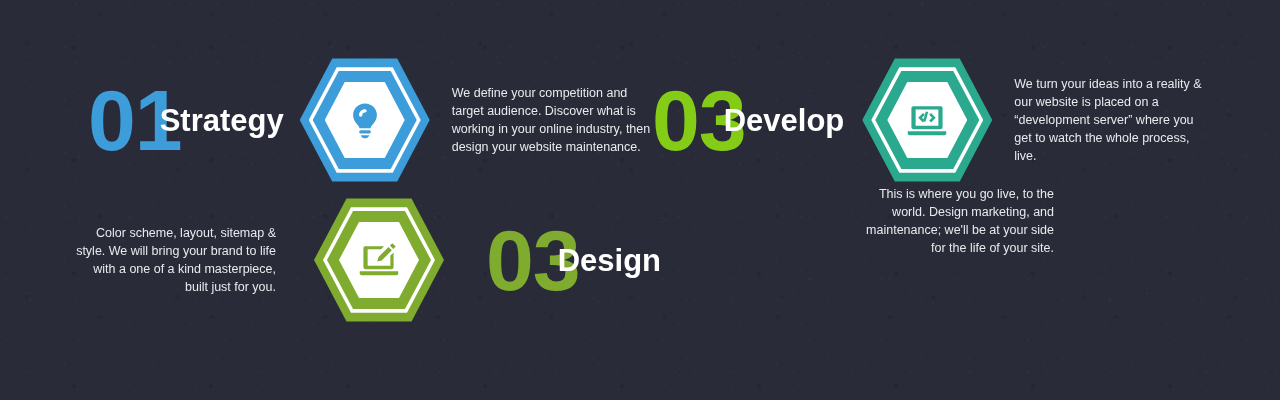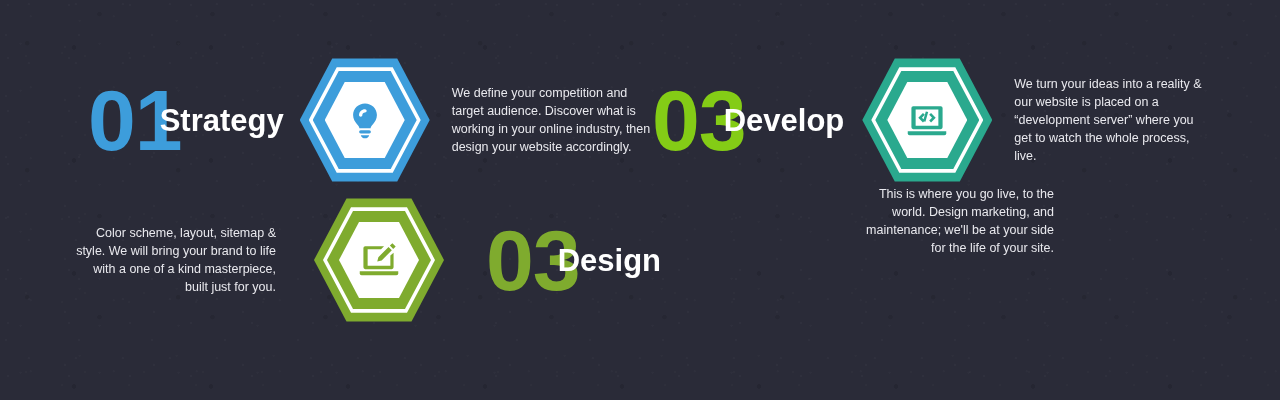--- a/index.html
+++ b/index.html
@@ -138,21 +138,21 @@
         <div class="hexshape hex-inner"></div>
         <div class="hex-icon">
           <svg viewBox="0 0 48 48" fill="#3d9ddb">
             <path d="M24 6c-7.2 0-13 5.6-13 12.5 0 4.4 2.1 7.6 4.3 10 1.5 1.7 2.4 2.9 2.6 4.4h12.2c.2-1.5 1.1-2.7 2.6-4.4 2.2-2.4 4.3-5.6 4.3-10C37 11.6 31.2 6 24 6zm-6.5 12.6c0-3.5 2.9-6.4 6.5-6.4 1 0 1.8.8 1.8 1.8s-.8 1.8-1.8 1.8c-1.6 0-2.9 1.3-2.9 2.8 0 1-.8 1.8-1.8 1.8s-1.8-.8-1.8-1.8z"></path>
             <rect x="17.6" y="35.2" width="12.8" height="3.4" rx="1.7"></rect>
             <path d="M19.4 40.6h9.2c-.5 2-2.3 3.4-4.6 3.4s-4.1-1.4-4.6-3.4z"></path>
           </svg>
         </div>
       </div>
 
-      <div class="step-desc align-left" style="margin-left:22px;">We define your competition and target audience. Discover what is working in your online industry, then design your website accordingly.</div>
+      <div class="step-desc align-left" style="margin-left:22px;">We define your competition and target audience. Discover what is working in your online industry, then design your website maintenance.</div>
     </div>
 
     <div class="step row-top col-right" style="padding-left:12px;">
       <div class="numtitle">
         <span class="step-number" style="color:#84cc16;">03</span>
         <span class="step-title">Develop</span>
       </div>
 
       <div class="hex-badge" style="margin-left:18px;">
         <div class="hexshape hex-outer" style="background:#2aa98e;"></div>

